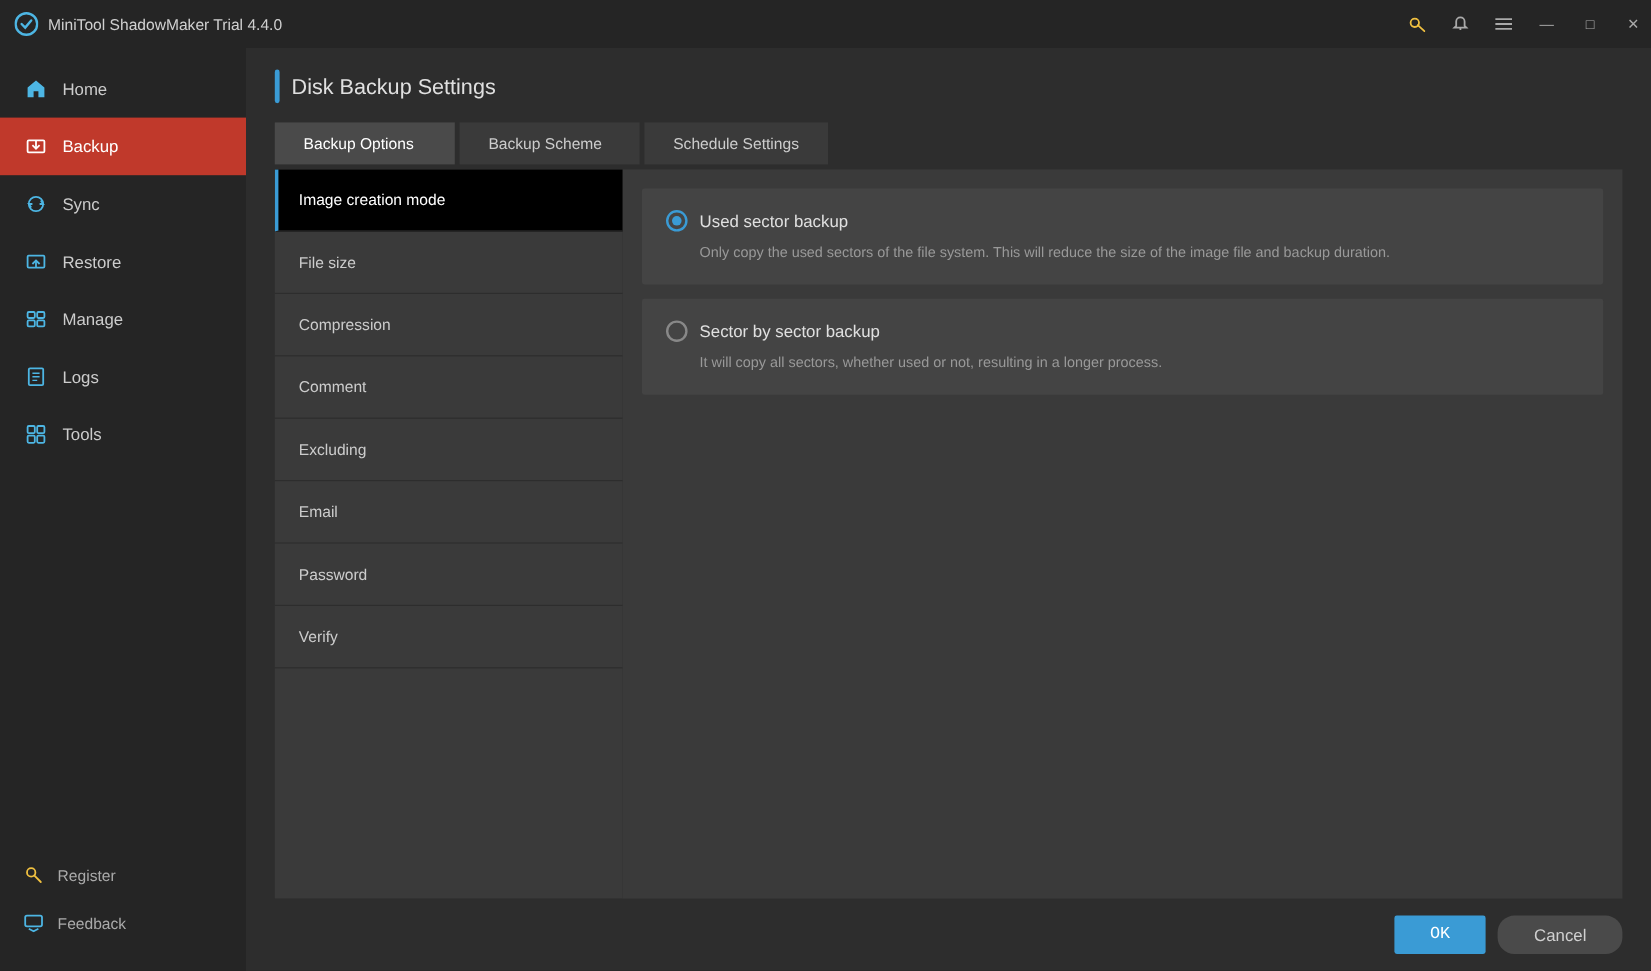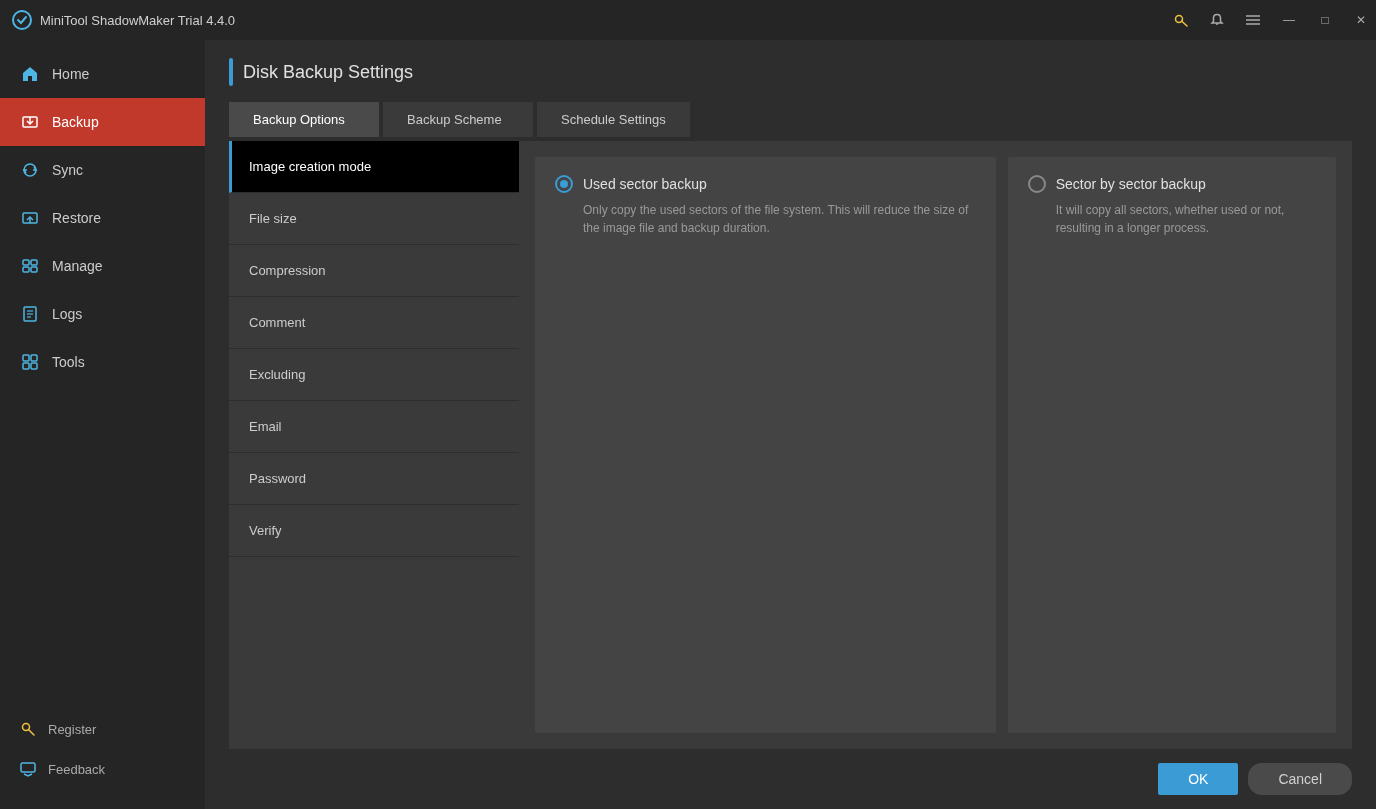--- a/index.html
+++ b/index.html
@@ -181,20 +181,21 @@
       color: #fff;
       border-left: 3px solid #3a9bd5;
       padding-left: 17px;
     }
 
     
     .options-content {
       flex: 1;
       background: #3a3a3a;
       display: flex;
+      flex-direction: column;
       gap: 12px;
       padding: 16px;
       overflow-y: auto;
       position: relative;
     }
 
     
     .options-content::-webkit-scrollbar { width: 10px; }
     .options-content::-webkit-scrollbar-track { background: #2d2d2d; }
     .options-content::-webkit-scrollbar-thumb { background: #5a5a5a; }
@@ -252,20 +253,21 @@
       background: #2d2d2d;
     }
     .btn-ok {
       background: #3a9bd5;
       color: #fff;
       border: none;
       padding: 8px 30px;
       font-size: 14px;
       cursor: pointer;
       border-radius: 2px;
+      font-family: Liberation Mono, monospace;
     }
     .btn-cancel {
       background: #4a4a4a;
       color: #d0d0d0;
       border: none;
       padding: 8px 30px;
       font-size: 14px;
       cursor: pointer;
       border-radius: 14px;
     }

